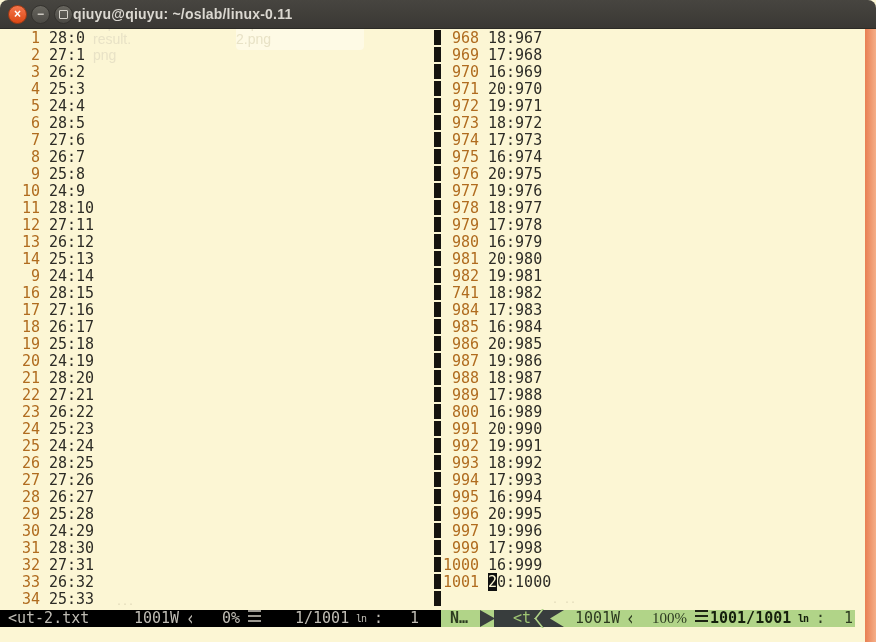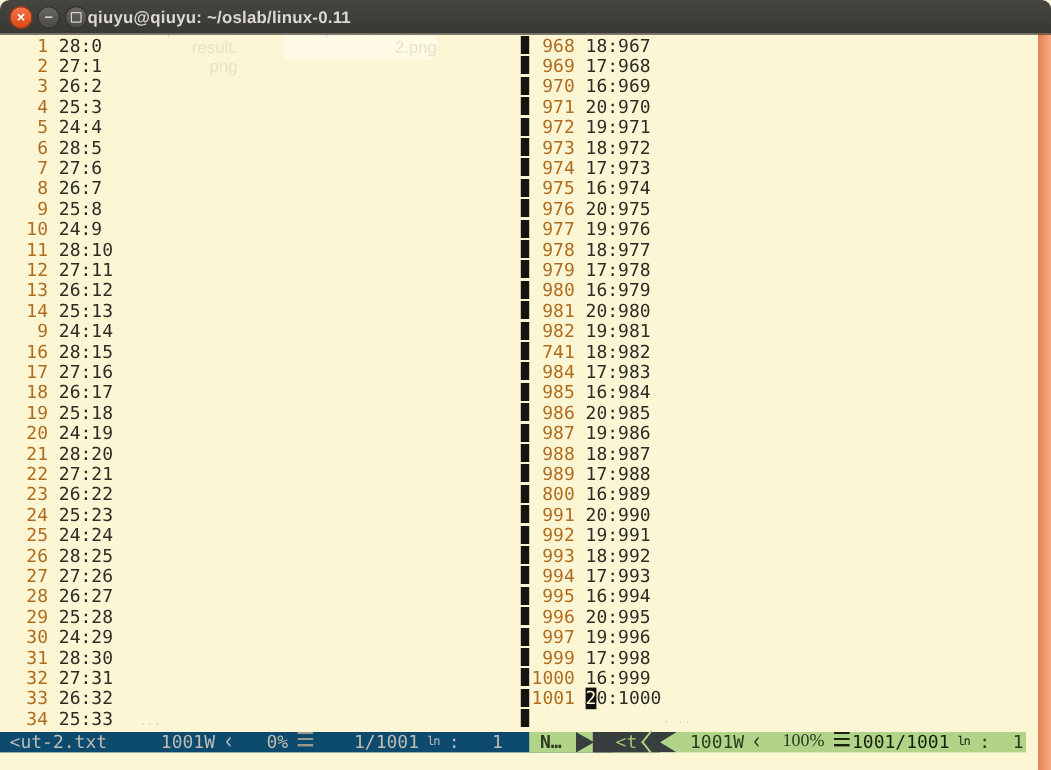--- a/index.html
+++ b/index.html
@@ -24,45 +24,45 @@
   .wbtn.max span{display:block; width:7px; height:7px; border:1.5px solid #d6d3cb; border-radius:1px;}
   .title-text{margin-left:0; color:#dbd8d1; font-family:"Liberation Sans",sans-serif;
     font-size:14px; font-weight:bold; letter-spacing:.2px;}
   
   .wallpaper{position:absolute; left:865px; top:28px; width:11px; height:614px;
     background:linear-gradient(to right,#e87f52,#f5ae88); z-index:1;}
   
   .terminal{position:absolute; left:0; top:28px; width:865px; height:614px;
     background:#fcf6d4; overflow:hidden; z-index:2;}
   
-  .ghost{position:absolute; text-align:right; color:#e8e2c6; z-index:0;
+  .ghost{position:absolute; text-align:left; color:#e8e2c6; z-index:0;
     font-family:"Liberation Sans",sans-serif; font-size:14px; line-height:16px;}
   .ghost .g-rect{position:absolute; left:0; top:-4px; right:0; bottom:-3px;
     background:rgba(255,253,242,.55); border-radius:4px; z-index:-1;}
   .ghost-mark{position:absolute; color:#c3bb9d; opacity:.5; font-size:10px; z-index:0;}
   
   .pane{position:absolute; top:2px; z-index:2;}
   .pane .row{height:17px; display:flex; white-space:pre;}
   .pane .lnum{width:36px; text-align:right; color:#b06c1f; margin-right:9px; flex:none;}
   .pane .ltxt{color:#2d2c26;}
   .cursor-block{background:#101010; color:#fcf6d4;}
   .vsep{position:absolute; left:434px; top:2px; width:7px; height:578px; z-index:2;
     background:repeating-linear-gradient(to bottom,#15140f 0 15px,rgba(0,0,0,0) 15px 17px);}
   
   .sline{position:absolute; top:582px; height:17px; z-index:3; white-space:pre;}
-  .sline-left{left:0; width:512px; background:#0c4a6e; color:#bfbcb4;}
+  .sline-left{left:0; width:512px; background:#000000; color:#bfbcb4;}
   .sline-left span{position:absolute; top:0;}
   .sline-right{left:441px; width:414px; background:#b1d488; color:#2c3a20;}
   .sline-right span{position:absolute; top:0;}
   .sep-chev{display:inline-block; transform:scaleY(1.35); transform-origin:center;}
   .linenr-icon{position:absolute; width:13px; height:12px; top:3px;
     background:linear-gradient(#9a978f 0 2px,rgba(0,0,0,0) 2px 5px,#9a978f 5px 7px,rgba(0,0,0,0) 7px 10px,#9a978f 10px 12px);}
   .linenr-icon.dark{background:linear-gradient(#1d2413 0 2px,rgba(0,0,0,0) 2px 5px,#1d2413 5px 7px,rgba(0,0,0,0) 7px 10px,#1d2413 10px 12px);}
   .mlsym{font-size:10px; letter-spacing:-1px;}
-  .bold{font-weight:normal; color:#141f0c;}
+  .bold{font-weight:bold; color:#141f0c;}
   
   .pl-arrow{position:absolute; top:0; width:15px; height:17px; background:#383d3d;
     clip-path:polygon(0 0,100% 50%,0 100%);}
   .pl-body{position:absolute; top:0; height:17px; background:#383d3d; color:#9fc573; text-align:center;}
   .pl-notch{position:absolute; top:0; width:14px; height:17px; background:#383d3d;
     clip-path:polygon(0 0,100% 0,0 50%,100% 100%,0 100%);}
   .chev-line{position:absolute; width:2px; height:10px; background:#b1d488;}
   .cmdline{position:absolute; left:0; top:599px; width:865px; height:15px; z-index:3;}
 </style>
 </head>

